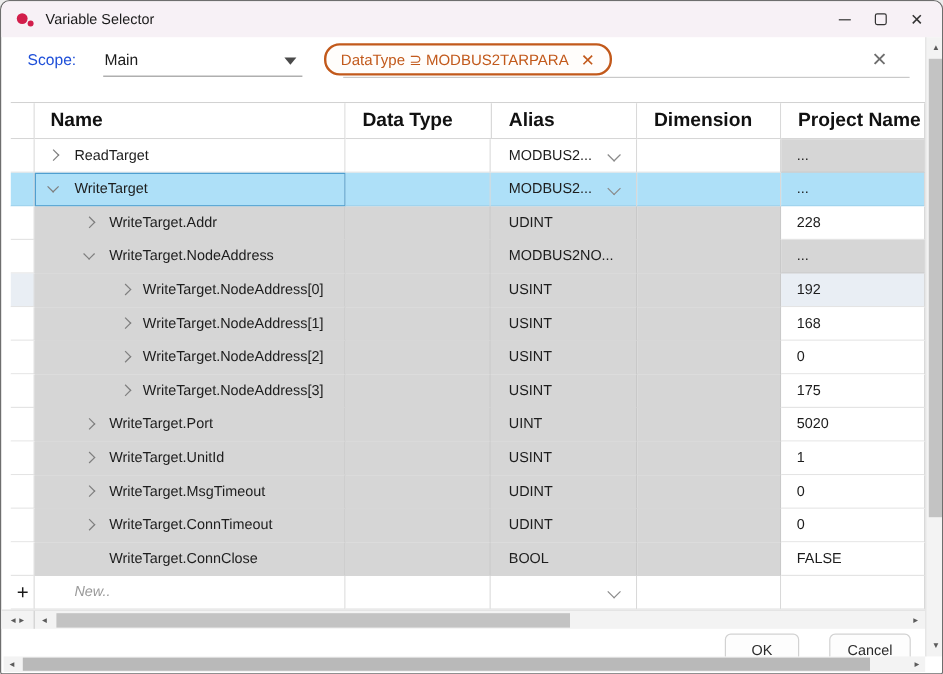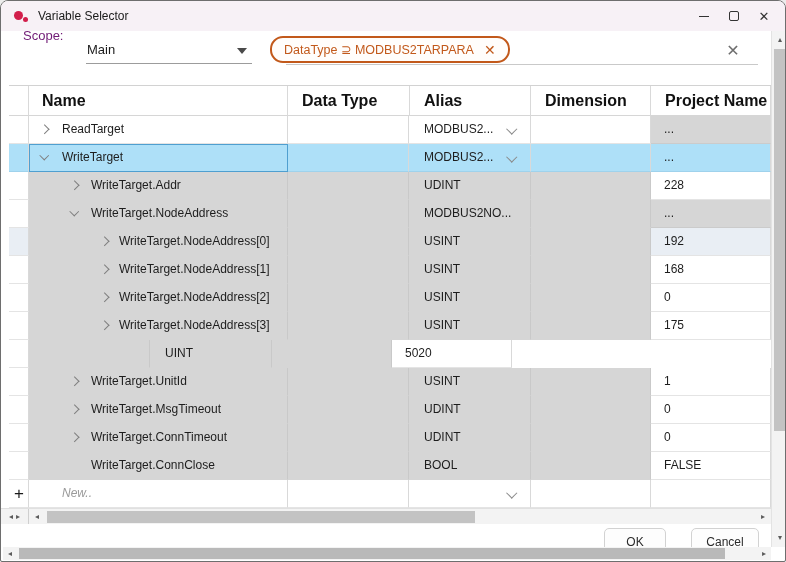--- a/index.html
+++ b/index.html
@@ -14,21 +14,21 @@
   .app-icon .dot-big{ position:absolute; left:0; top:1px; width:9px; height:9px; border-radius:50%; background:#d21e4b; }
   .app-icon .dot-small{ position:absolute; left:9px; top:7px; width:5px; height:5px; border-radius:50%; background:#d21e4b; }
   .title-text{ margin-left:9px; font-size:12px; color:#1a1a1a; }
   .winbtns{ position:absolute; right:6px; top:0; height:30px; display:flex; }
   .winbtn{ width:30px; height:30px; display:flex; align-items:center; justify-content:center; }
   .glyph-min{ width:10px; height:1px; background:#333; display:block; }
   .glyph-max{ width:10px; height:10px; border:1.2px solid #333; border-radius:2px; display:block; }
   .glyph-close{ font-size:13px; color:#333; line-height:1; }
 
   
-  .scope-label{ position:absolute; left:22px; top:27px; font-size:13px; color:#701a75; }
+  .scope-label{ position:absolute; left:22px; top:41px; font-size:13px; color:#1d4ed8; }
   .scope-value{ position:absolute; left:86px; top:41px; font-size:13px; color:#1c1c1c; }
   .scope-caret{ position:absolute; left:236px; top:47px; width:0; height:0;
     border-left:5px solid transparent; border-right:5px solid transparent; border-top:6px solid #4a4a4a; }
   .scope-underline{ position:absolute; left:85px; top:62px; width:166px; height:1px; background:#9c9c9c; }
   .filter-underline{ position:absolute; left:285px; top:63px; width:472px; height:1px; background:#c9c9c9; }
   .chip{ position:absolute; left:269px; top:35px; height:27px; padding:0 12px;
     border:2px solid #c2591b; border-radius:13px; background:#fffdfb;
     display:flex; align-items:center; gap:10px; font-size:12.5px; color:#c2591b; }
   .chip .chip-x{ font-size:14px; line-height:1; color:#c2591b; }
   .clear-x{ position:absolute; left:718px; top:36px; width:28px; height:26px;
@@ -262,20 +262,24 @@
           <div class="cell c-type">
             <span class="txt type-txt">USINT</span>
           </div>
           <div class="cell c-dim"></div>
           <div class="cell c-val">
             <span class="txt val-txt">175</span>
           </div>
         </div>
         <div class="row child">
           <div class="cell c-gut"></div>
+          <div class="cell c-name">
+            <span class="chev right" style="left: 42px;"></span>
+            <span class="txt" style="left: 62px;">WriteTarget.Port</span>
+          </div>
           <div class="cell c-alias"></div>
           <div class="cell c-type">
             <span class="txt type-txt">UINT</span>
           </div>
           <div class="cell c-dim"></div>
           <div class="cell c-val">
             <span class="txt val-txt">5020</span>
           </div>
         </div>
         <div class="row child">

